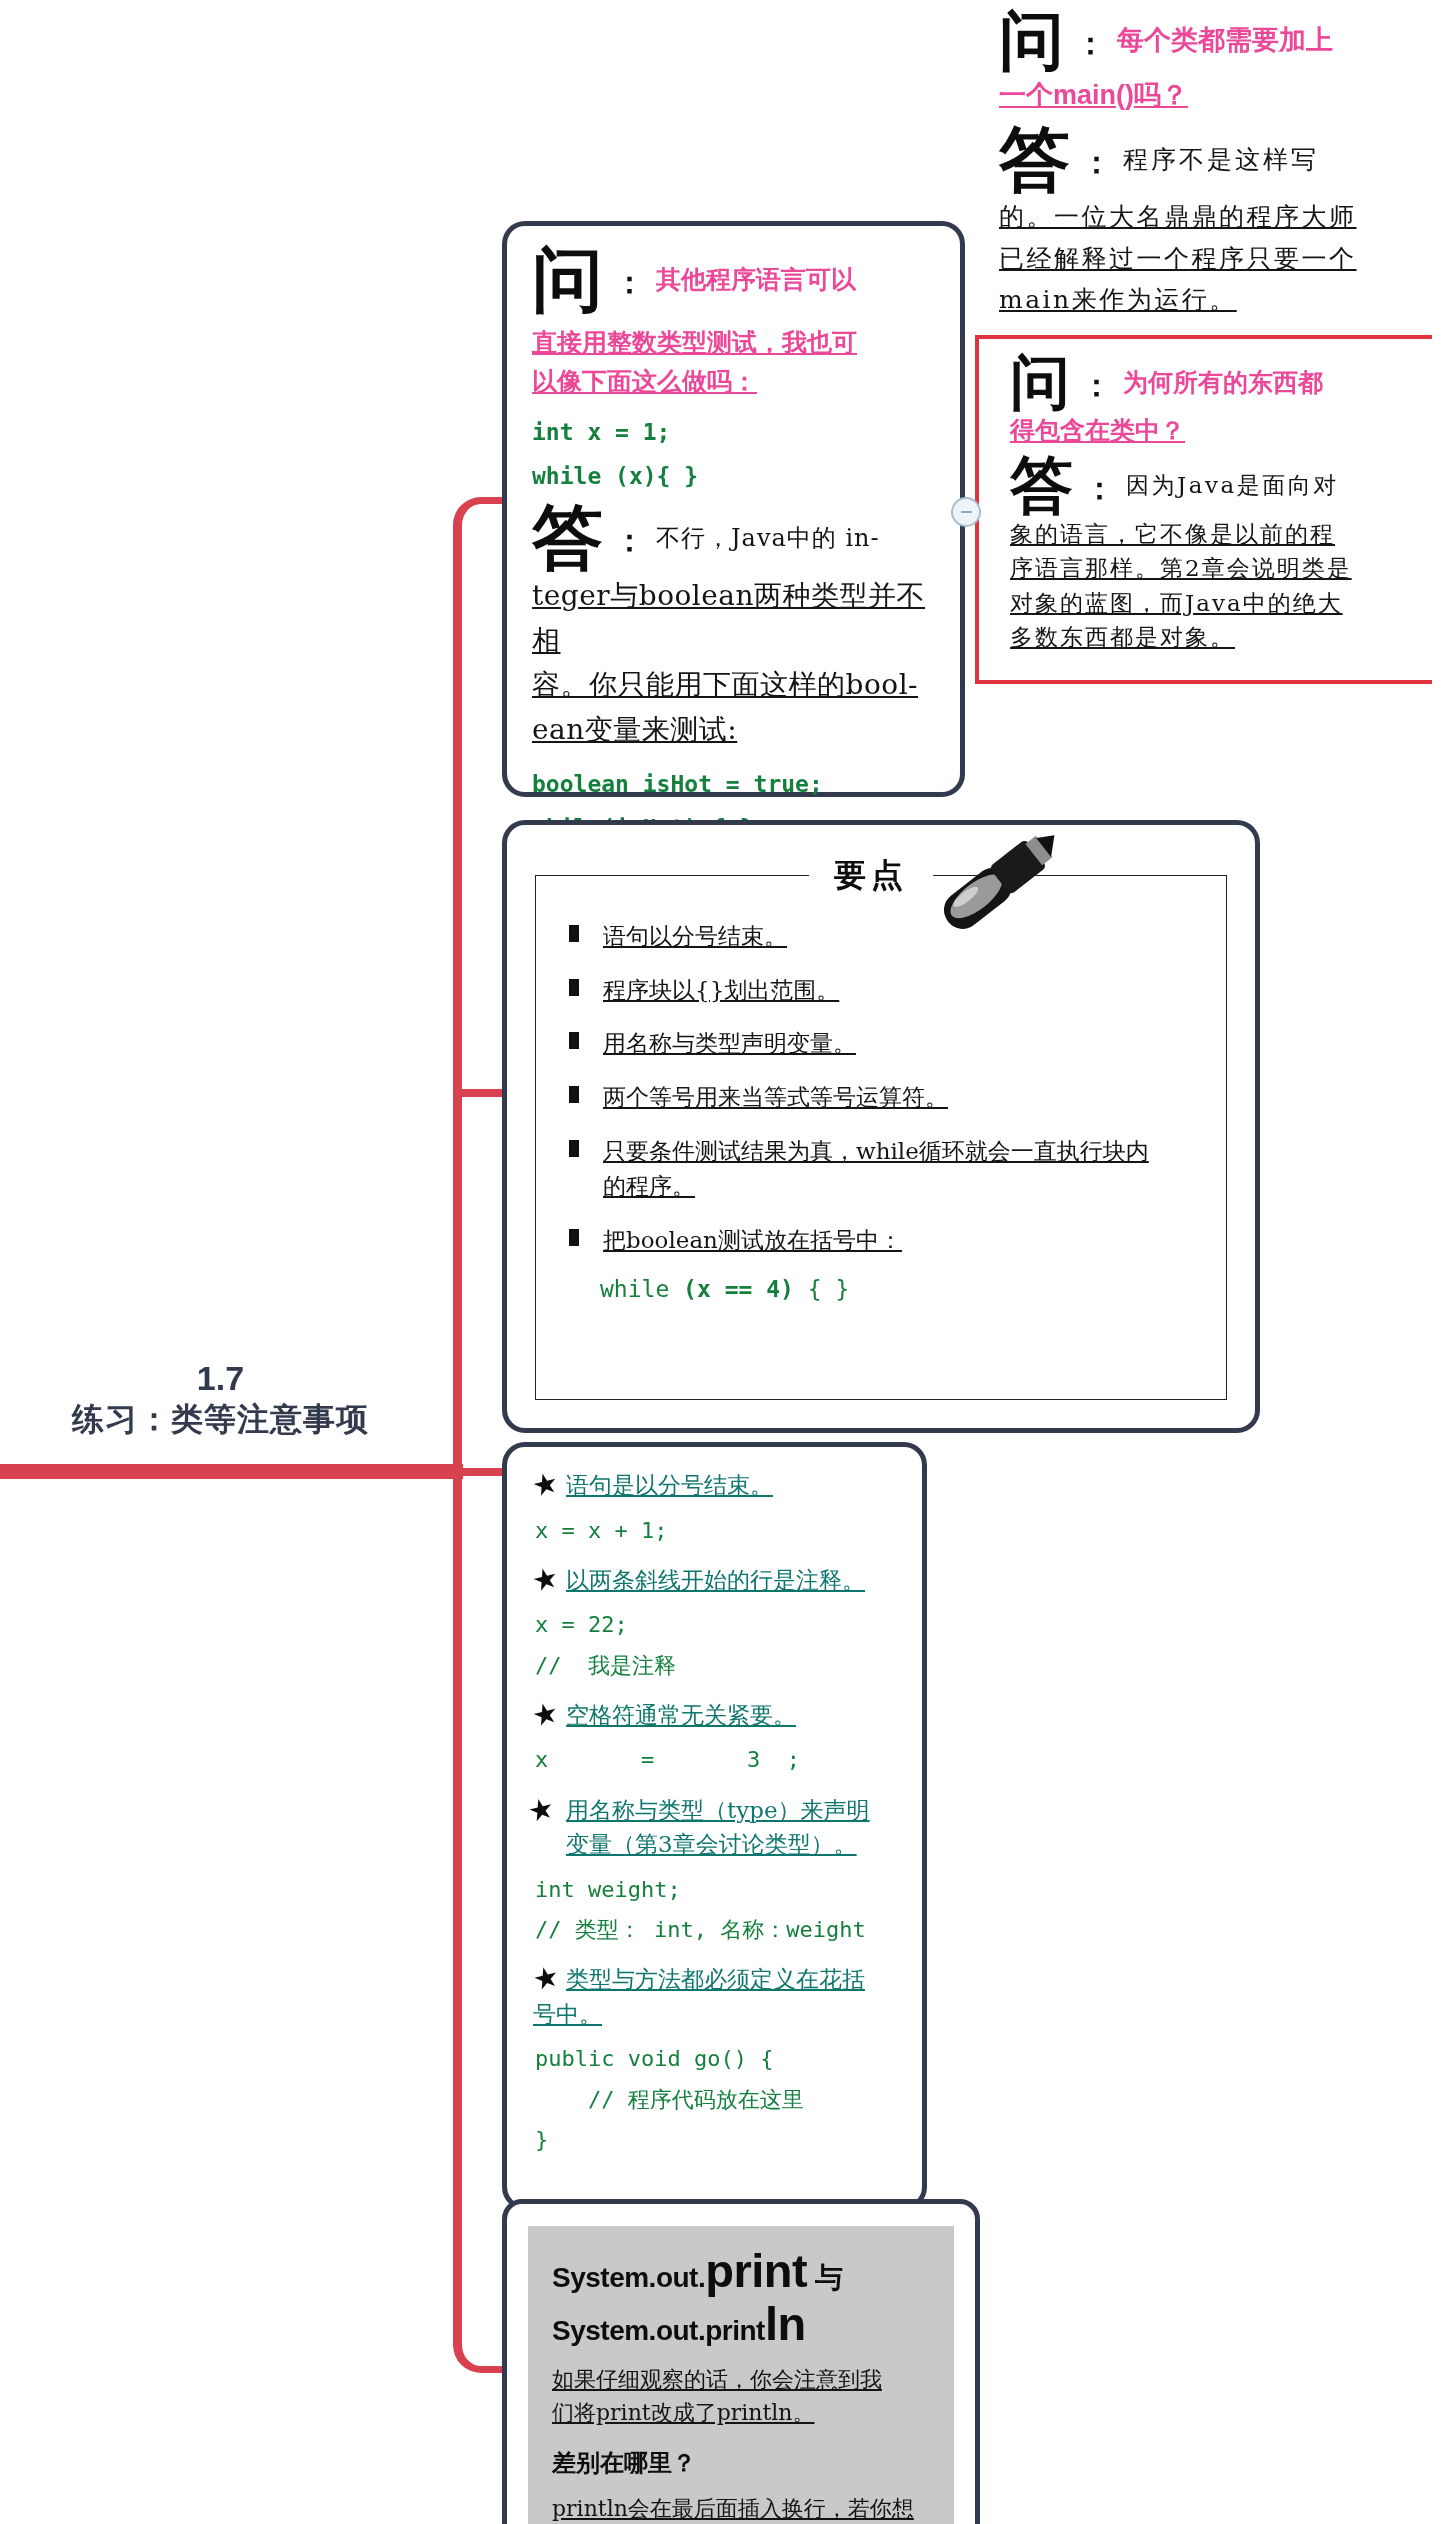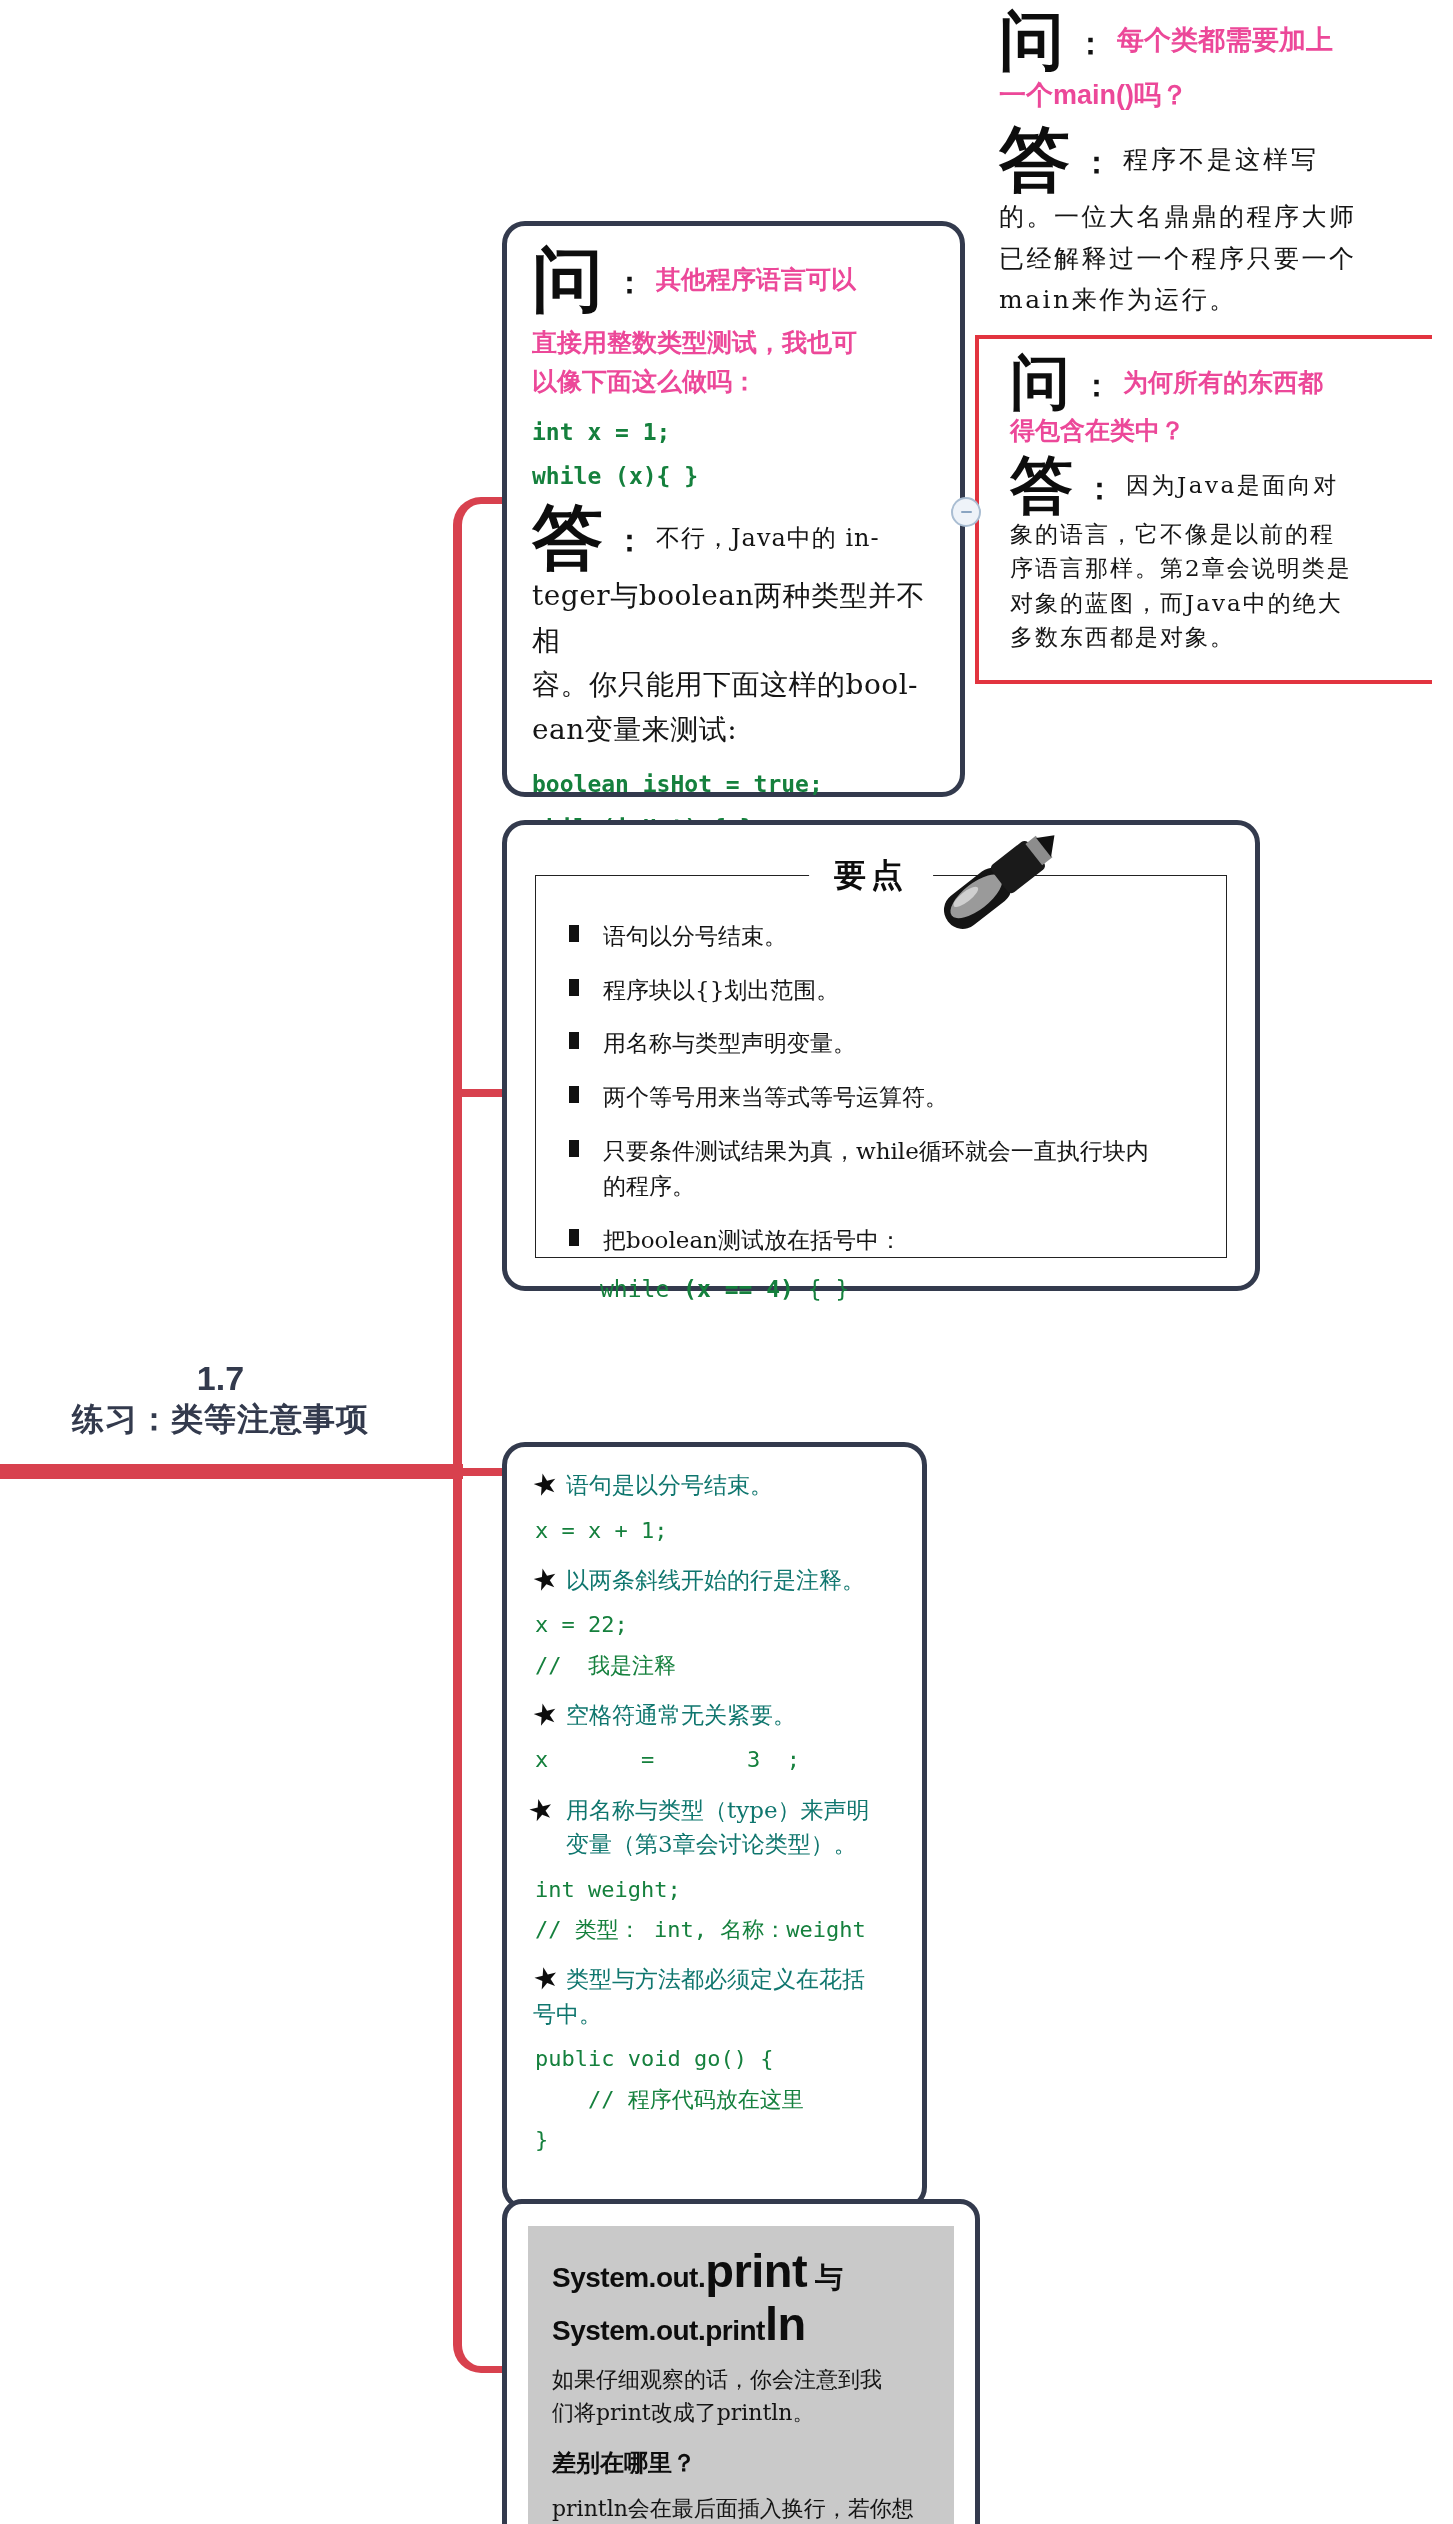--- a/index.html
+++ b/index.html
@@ -24,21 +24,21 @@
   .central .num{font-size:34px;font-weight:700;line-height:1.2;}
   .central .ttl{font-size:32px;font-weight:700;line-height:1.3;letter-spacing:1px;}
   
   .node{box-sizing:border-box;background:#ffffff;border:5.6px solid #333a4d;border-radius:23px;}
   
   .qhead{display:flex;align-items:center;gap:11px;}
   .glyph{font-family:"DejaVu Serif", serif;font-weight:900;line-height:0.9;color:#0d0d0d;}
   .qcolon{font-weight:900;font-size:31px;line-height:1;position:relative;top:3px;}
   .qtext{font-weight:700;color:#ec4899;}
   .atext{font-family:"DejaVu Serif", serif;font-weight:400;color:#151515;}
-  .preline{white-space:pre-line;}
+  .preline{white-space:pre-line;text-decoration:underline;}
   .codeline{font-family:"DejaVu Sans Mono", monospace;white-space:pre;color:#15803d;}
   
   .fq{left:999px;top:11px;width:451px;}
   .fq .glyph-q{font-size:65px;}
   .fq .qtext1{font-size:27px;}
   .fq .qrest{font-size:27px;font-weight:700;line-height:1.5;margin-top:5px;}
   .fq .ahead{margin-top:13px;}
   .fq .glyph-a{font-size:71px;}
   .fq .afirst{font-size:25px;letter-spacing:3px;}
   .fq .arest{font-size:25px;line-height:1.67;letter-spacing:2.5px;margin-top:4px;}
@@ -55,21 +55,21 @@
   .rq{left:975px;top:335px;width:457px;height:349px;box-sizing:border-box;background:#fff;
       border:4px solid #e2343f;border-right:none;padding:16px 15px 12px 31px;}
   .rq .glyph-q{font-size:60px;}
   .rq .qtext1{font-size:25px;}
   .rq .qrest{font-size:25px;font-weight:700;line-height:1.45;margin-top:3px;}
   .rq .ahead{margin-top:9px;}
   .rq .glyph-a{font-size:63px;}
   .rq .afirst{font-size:23px;letter-spacing:2.5px;}
   .rq .arest{font-size:23px;line-height:1.5;letter-spacing:2px;margin-top:3px;}
   
-  .kp{left:502px;top:820px;width:758px;height:471px;}
+  .kp{left:502px;top:820px;width:758px;height:613px;}
   .kp-inner{position:absolute;left:28px;right:28px;top:50px;bottom:28px;border:1.5px solid #222;
             padding:43px 33px 15px 33px;box-sizing:border-box;}
   .kp-title{position:absolute;top:-22px;left:50%;transform:translateX(-58%);background:#ffffff;
             padding:0 25px;font-size:32px;font-weight:700;color:#0d0d0d;letter-spacing:5px;}
   .kp-pen{position:absolute;top:-53px;left:56%;width:151px;height:111px;}
   .kp-item{display:flex;gap:24px;margin-bottom:18px;}
   .kp-bullet{flex:0 0 auto;width:10px;height:17px;background:#111;margin-top:6px;}
   .kp-text{font-family:"DejaVu Serif", serif;font-size:23px;line-height:1.55;color:#151515;}
   .kp-code{margin:13px 0 0 31px;font-size:23px;}
   .kp-code b{font-weight:700;}

